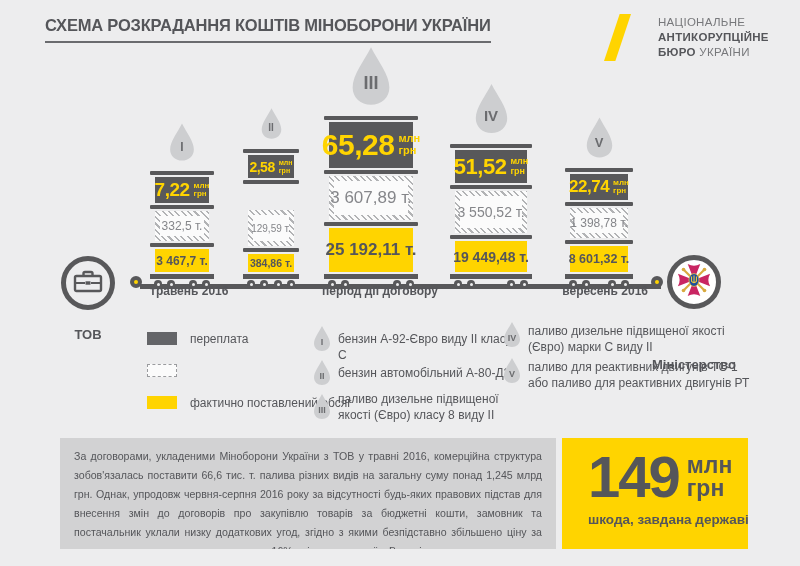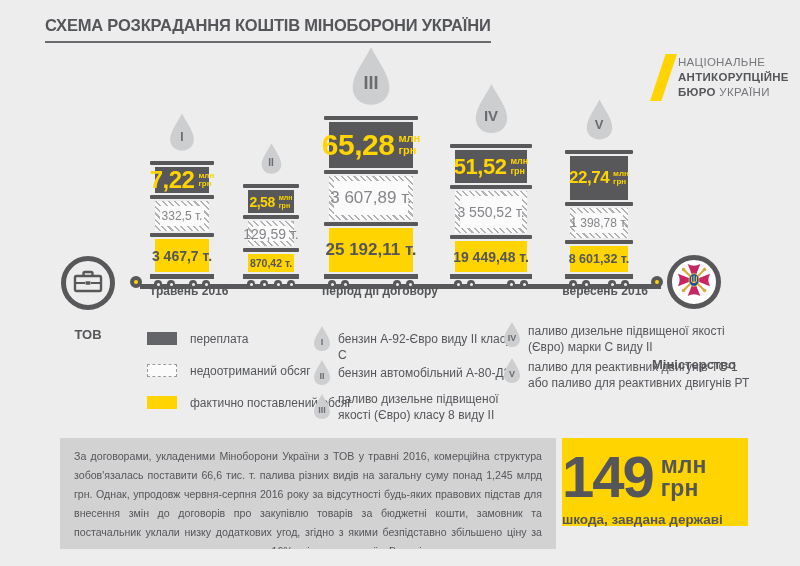--- a/index.html
+++ b/index.html
@@ -7,21 +7,21 @@
     --drop:#cdced0; --graytext:#85868a;
   }
   *{margin:0;padding:0;box-sizing:border-box;}
   html,body{background:#fff;}
   body{font-family:"Liberation Sans","DejaVu Sans",sans-serif;}
   .page{position:relative;width:800px;height:566px;background:var(--bg);overflow:hidden;}
 
   
   .title{position:absolute;left:45px;top:16px;font-size:16.5px;font-weight:700;
     letter-spacing:-0.2px;color:#55565a;border-bottom:2px solid #6a6b6e;padding-bottom:6px;}
-  .logo{position:absolute;left:650px;top:14px;display:flex;gap:1px;align-items:center;margin-top:40px;}
+  .logo{position:absolute;left:604px;top:14px;display:flex;gap:27px;align-items:center;}
   .logo-mark{width:27px;height:47px;background:var(--yellow);
     clip-path:polygon(58% 0,100% 0,42% 100%,0 100%);}
   .logo-text{font-size:11.5px;line-height:15px;color:#77787b;letter-spacing:0.3px;}
   .lt-bold{font-weight:700;color:#55565a;}
 
   
   .track{position:absolute;left:140px;top:284px;width:521px;height:5px;background:var(--dark);z-index:1;}
   .dot{position:absolute;top:276px;width:12px;height:12px;border-radius:50%;
     background:var(--yellow);border:4px solid var(--dark);z-index:5;}
   .dot-start{left:130px;} .dot-end{left:651px;}
@@ -47,34 +47,34 @@
   .w1 .drop{width:30px;height:40px;} .w1 .numeral{font-size:12px;}
   .w2 .drop{width:25px;height:33px;} .w2 .numeral{font-size:10px;}
   .w3 .drop{width:48px;height:62px;} .w3 .numeral{font-size:18px;}
   .w4 .drop{width:41px;height:53px;} .w4 .numeral{font-size:15px;}
   .w5 .drop{width:33px;height:43px;} .w5 .numeral{font-size:13px;}
   .rim{width:100%;height:4px;background:var(--dark);margin:2px 0;border-radius:1px;}
   .box{width:calc(100% - 10px);}
   .valuebox{background:var(--dark);color:var(--yellow);display:flex;align-items:center;justify-content:center;gap:4px;}
   .amount{font-weight:700;letter-spacing:-0.5px;}
   .unit{display:flex;flex-direction:column;line-height:1.05;font-weight:700;text-align:left;}
-  .w1 .valuebox{height:26px;} .w1 .amount{font-size:24px;} .w1 .unit{font-size:8px;}
+  .w1 .valuebox{height:26px;} .w1 .amount{font-size:19px;} .w1 .unit{font-size:8px;}
   .w2 .valuebox{height:23px;} .w2 .amount{font-size:14px;} .w2 .unit{font-size:7px;}
   .w3 .valuebox{height:46px;} .w3 .amount{font-size:30px;} .w3 .unit{font-size:11px;}
   .w4 .valuebox{height:33px;} .w4 .amount{font-size:22px;} .w4 .unit{font-size:9px;}
-  .w5 .valuebox{height:44px;} .w5 .amount{font-size:17px;} .w5 .unit{font-size:8px;}
+  .w5 .valuebox{height:26px;} .w5 .amount{font-size:17px;} .w5 .unit{font-size:8px;}
   .hatchbox{position:relative;background:repeating-linear-gradient(45deg,#fbfbfb 0 3px,#b2b3b5 3px 4.5px);
     display:flex;align-items:center;justify-content:center;}
   .hatchbox::before{content:"";position:absolute;inset:5px;background:#fbfbfb;}
   .hatchbox span{position:relative;color:var(--graytext);white-space:nowrap;}
-  .w1 .hatchbox{height:30px;font-size:12px;} .w2 .hatchbox{height:25px;font-size:14px;}
+  .w1 .hatchbox{height:30px;font-size:12px;} .w2 .hatchbox{height:36px;font-size:10px;margin-top:24px;}
   .w3 .hatchbox{height:44px;font-size:17px;} .w4 .hatchbox{height:42px;font-size:14px;}
   .w5 .hatchbox{height:30px;font-size:12px;}
   .yellowbox{background:var(--yellow);color:#55565a;font-weight:700;display:flex;align-items:center;justify-content:center;white-space:nowrap;}
-  .w1 .yellowbox{height:33px;font-size:14px;} .w2 .yellowbox{height:18px;font-size:10.5px;}
+  .w1 .yellowbox{height:23px;font-size:12px;} .w2 .yellowbox{height:18px;font-size:10.5px;}
   .w3 .yellowbox{height:44px;font-size:17px;} .w4 .yellowbox{height:31px;font-size:14px;}
   .w5 .yellowbox{height:26px;font-size:12.5px;}
   .base{width:100%;height:5px;background:var(--dark);margin-top:2px;}
   .wheels{width:calc(100% - 8px);display:flex;justify-content:space-between;margin-top:1px;height:8px;}
   .bogie{display:flex;gap:5px;}
   .wheel{width:8px;height:8px;border-radius:50%;background:var(--dark);position:relative;}
   .wheel::after{content:"";position:absolute;inset:2.5px;border-radius:50%;background:var(--bg);}
 
   
   .sw{position:absolute;width:30px;height:13px;}
@@ -89,22 +89,22 @@
   .fd1{left:312px;top:325px;} .fd2{left:312px;top:359px;} .fd3{left:312px;top:393px;}
   .fd4{left:502px;top:321px;} .fd5{left:502px;top:357px;}
   .fl1{left:338px;top:331px;width:180px;} .fl2{left:338px;top:365px;width:180px;}
   .fl3{left:338px;top:391px;width:175px;}
   .fl4{left:528px;top:323px;width:205px;} .fl5{left:528px;top:359px;width:225px;}
 
   
   .summary-box{position:absolute;left:60px;top:438px;width:496px;height:111px;background:var(--panel);
     padding:9px 14px;overflow:hidden;}
   .summary-text{font-size:10.6px;line-height:19px;text-align:justify;color:#55565a;font-weight:400;}
-  .damage-box{position:absolute;left:562px;top:438px;width:186px;height:88px;background:var(--yellow);
-    color:#55565a;padding:10px 0;}
+  .damage-box{position:absolute;left:562px;top:438px;width:186px;height:111px;background:var(--yellow);
+    color:#55565a;padding:10px 26px;}
   .damage-row{display:flex;align-items:center;gap:8px;}
   .damage-value{font-size:58px;font-weight:700;line-height:58px;letter-spacing:-2px;}
   .damage-unit{display:flex;flex-direction:column;font-size:23px;font-weight:700;line-height:23px;}
   .damage-caption{font-size:13.5px;font-weight:700;margin-top:6px;white-space:nowrap;}
 </style>
 </head>
 <body>
 
 <div class="page">
 
@@ -206,21 +206,21 @@
       <span class="unit">
           <span>млн</span>
           <span>грн</span>
         </span>
     </div>
     <div class="rim"></div>
     <div class="hatchbox box">
         <span>129,59 т.</span>
       </div>
     <div class="rim"></div>
-    <div class="yellowbox box">870,42 т.</div>
+    <div class="yellowbox box">384,86 т.</div>
     <div class="base"></div>
     <div class="wheels">
       <span class="bogie">
           <span class="wheel"></span>
           <span class="wheel"></span>
         </span>
       <span class="bogie">
           <span class="wheel"></span>
           <span class="wheel"></span>
         </span>
@@ -325,21 +325,20 @@
       <span class="bogie">
           <span class="wheel"></span>
           <span class="wheel"></span>
         </span>
     </div>
   </div>
 
   <div class="sw sw-dark"></div>
   <div class="lg-label lg1">переплата</div>
   <div class="sw sw-hatch"></div>
-  <div class="lg-label lg2">недоотриманий обсяг</div>
   <div class="sw sw-yellow"></div>
   <div class="lg-label lg3">фактично поставлений обсяг</div>
 
   <div class="lg-drop fd1">
     <svg viewBox="0 0 40 54">
         <path d="M20 2 C14 14 4 26 4 37 C4 46 11 52 20 52 C29 52 36 46 36 37 C36 26 26 14 20 2 Z" fill="#cdced0"></path>
       </svg>
     <span class="numeral">I</span>
   </div>
   <div class="lg-label fl1">бензин  А-92-Євро виду II класу С</div>

